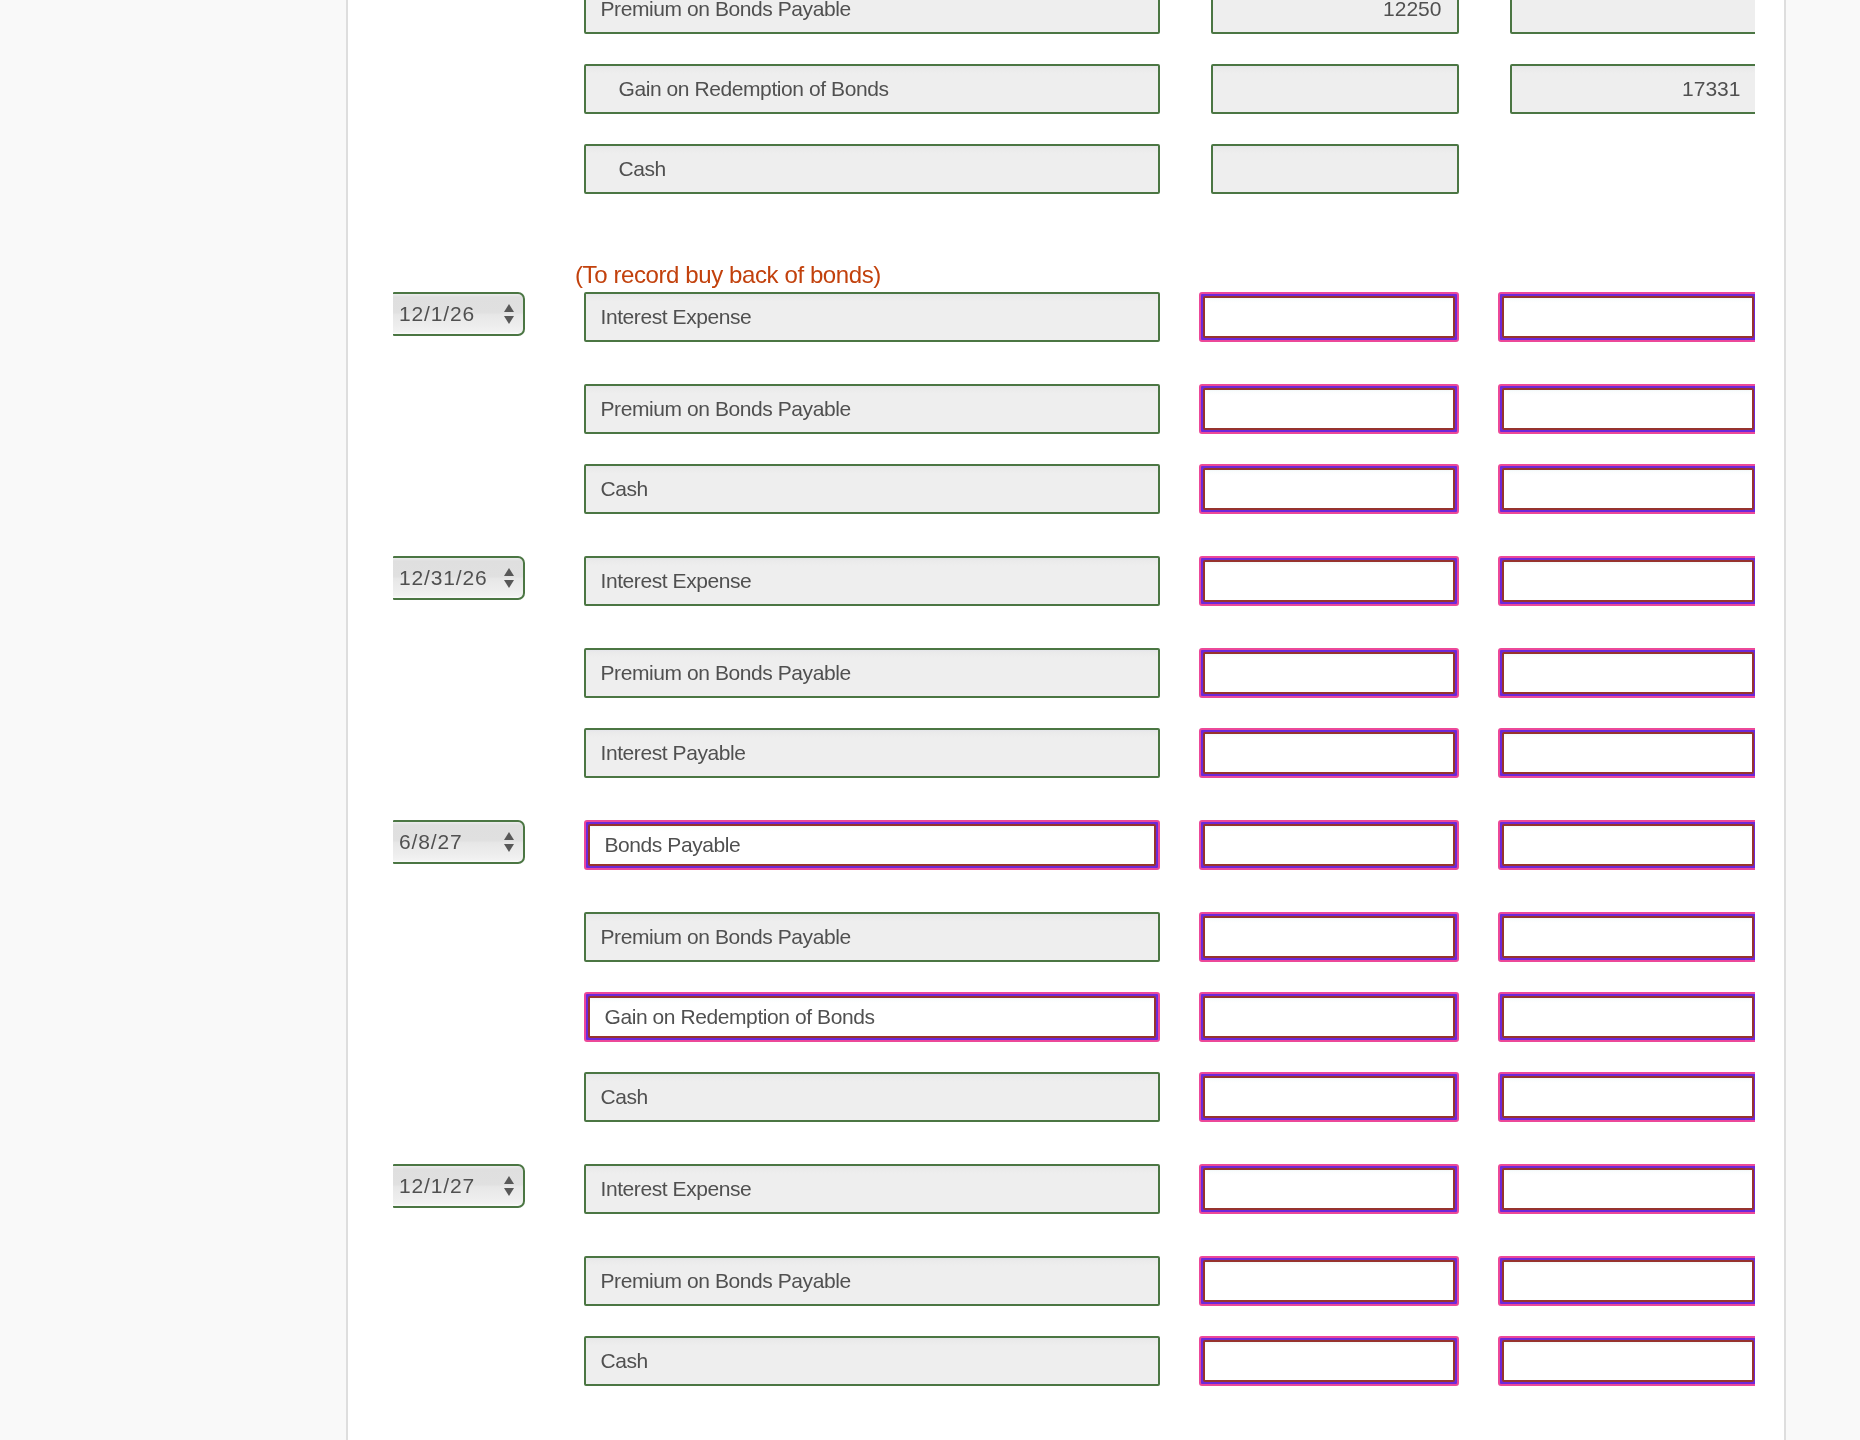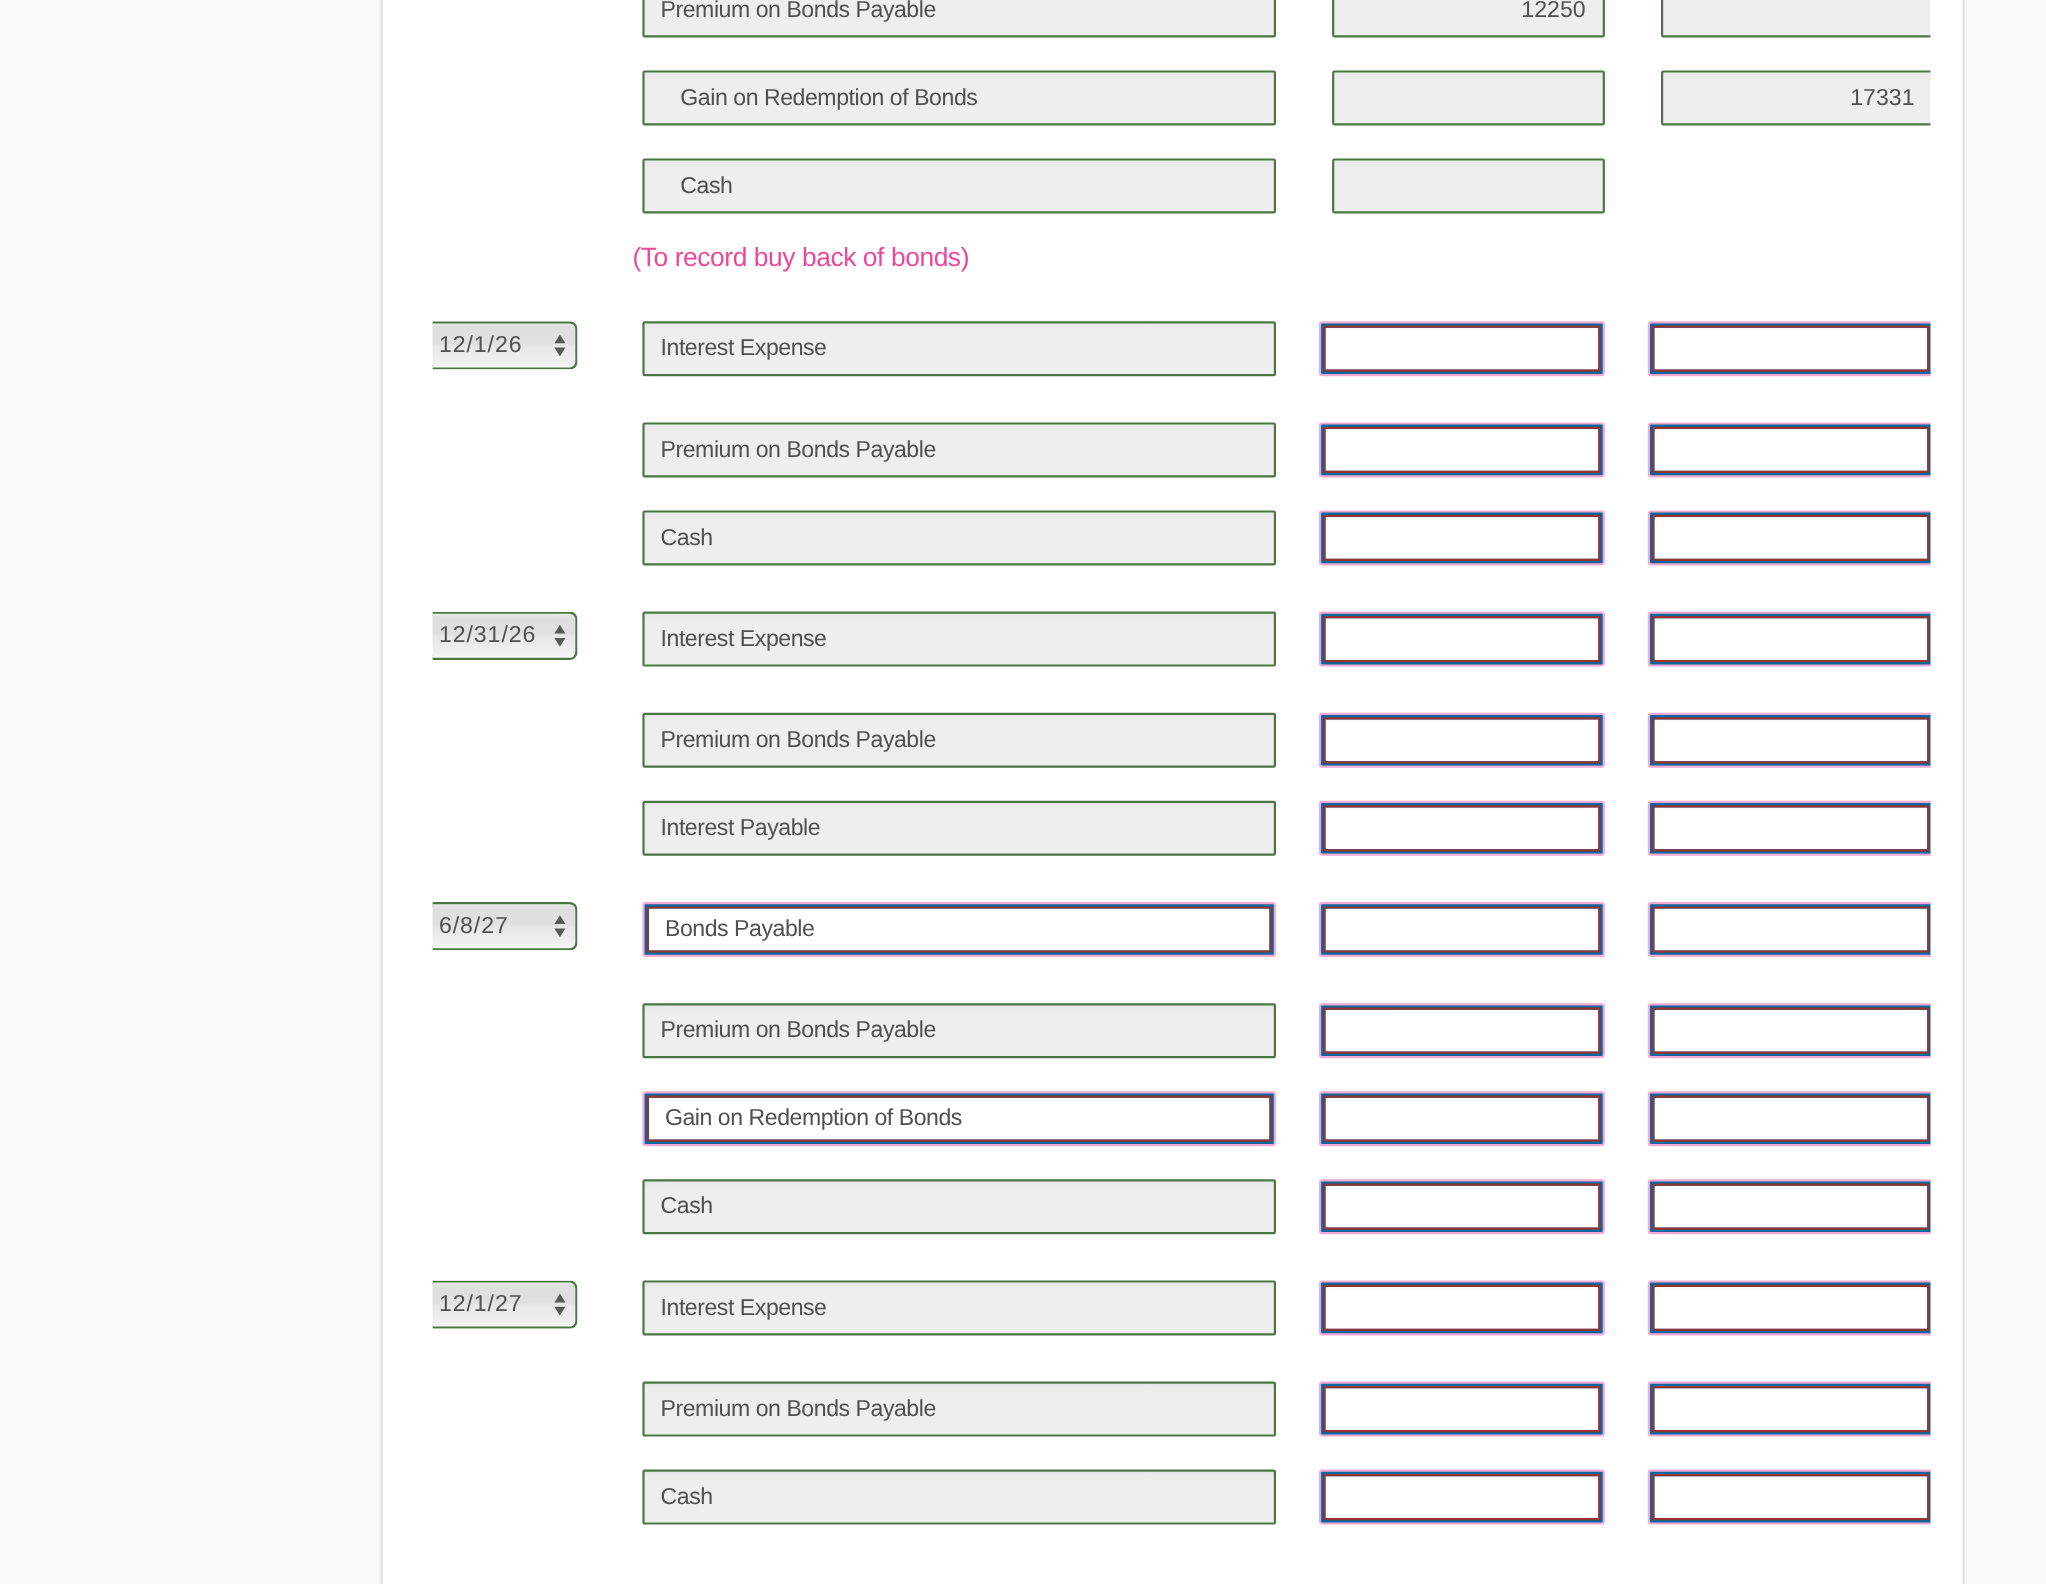--- a/index.html
+++ b/index.html
@@ -27,36 +27,36 @@
   .dsel .arrows{position:absolute;left:111px;top:0;height:100%;display:flex;flex-direction:column;
      align-items:center;justify-content:center;}
   .tri{width:0;height:0;border-left:5px solid transparent;border-right:5px solid transparent;}
   .tri.up{border-bottom:8px solid #585858;margin-bottom:2px;}
   .tri.dn{border-top:8px solid #585858;margin-top:2px;}
 
   
   .fld{position:absolute;box-sizing:border-box;height:50px;}
   .fld.ok{border:2px solid #4b7643;border-radius:2px;
      background:linear-gradient(180deg,#e6e6ea 0px,#ebebeb 3px,#eeeeee 8px,#eeeeee 100%);}
-  .fld.bad{border:2px solid #f9a8d4;background:#0369a1;padding:2px;border-radius:3px;}
+  .fld.bad{border:2px solid #ec4899;background:#6d28d9;padding:2px;border-radius:3px;}
   .fld.bad > .inner{width:100%;height:100%;box-sizing:border-box;border-radius:2px;
      border:2px solid #97332e;position:relative;
      background:linear-gradient(180deg,#f2f8f9 0px,#fbfdfd 2px,#ffffff 5px,#ffffff 100%);}
   .fld .t{position:absolute;left:0;top:0;right:0;height:100%;display:flex;align-items:center;
      font-size:21px;color:#505050;white-space:nowrap;}
   .fld.acct .t{padding-left:14.5px;justify-content:flex-start;letter-spacing:-0.42px;}
   .fld.amt  .t{padding-right:15.5px;justify-content:flex-end;letter-spacing:0.02px;}
   .fld.acct .t.indent{padding-left:32.5px;}
 
   .col-acct{left:236px;width:576px;}
   .col-a1{left:863px;width:248px;}
   .col-a2{left:1162px;width:248px;}
   .fld.bad.col-a1{left:851px;width:260px;}
   .fld.bad.col-a2{left:1150px;width:260px;}
-  .memo{position:absolute;left:227px;font-size:24px;letter-spacing:-0.4px;color:#ec4899;white-space:nowrap;}
+  .memo{position:absolute;left:227px;font-size:24px;letter-spacing:-0.4px;color:#c2410c;white-space:nowrap;margin-top:40px;}
 </style>
 </head>
 <body>
 
 <div class="page">
   <div class="gutter-line"></div>
   <div class="right-line"></div>
   <div class="content-panel">
     <div class="clip">
       <div id="rows">

